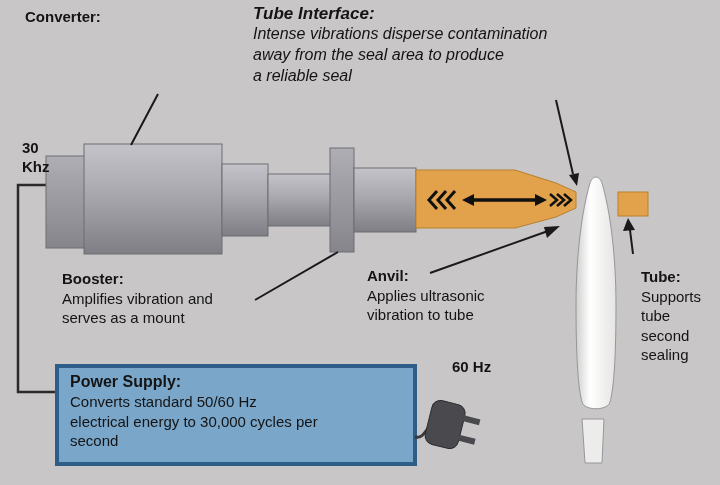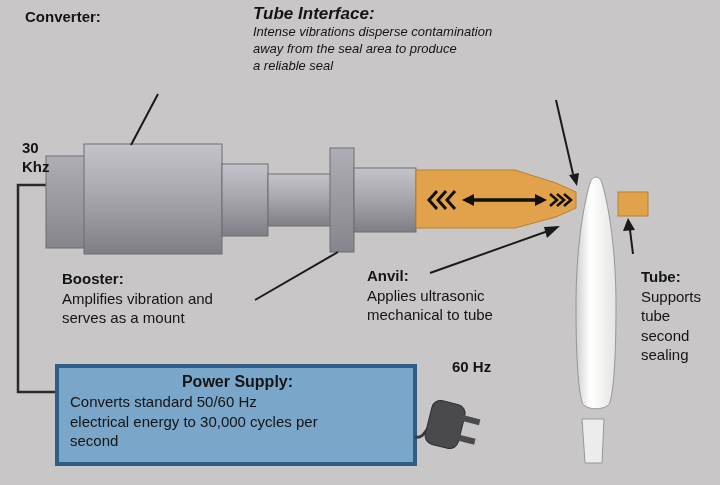--- a/index.html
+++ b/index.html
@@ -6,22 +6,22 @@
   .stage{
     position:relative;width:720px;height:485px;overflow:hidden;
     background:#c9c6c7;
     font-family:"Liberation Sans",sans-serif;color:#141414;
   }
   .art{position:absolute;left:0;top:0;}
   .lbl{position:absolute;}
   .lbl .title{font-weight:bold;font-size:15px;line-height:1.25;}
   .lbl .body{font-size:15px;line-height:1.3;white-space:pre-line;}
   .ti .title{font-style:italic;font-size:17px;}
-  .ti .body{font-style:italic;font-size:13px;width:430px;}
-  .power-text .title{font-size:16px;text-align:center;}
+  .ti .body{font-style:italic;font-size:16px;width:430px;}
+  .power-text .title{font-size:16px;}
   .small-note{font-size:15px;font-weight:bold;white-space:pre-line;line-height:1.25;}
 </style>
 </head>
 <body>
 
 <div class="stage">
 
   <svg class="art" width="720" height="485" viewBox="0 0 720 485">
     <defs>
       <linearGradient id="gmetal" x1="0" y1="0" x2="0" y2="1">
@@ -116,21 +116,21 @@
 
   <div class="lbl" style="left:62px;top:270px;">
     <div class="title">Booster:</div>
     <div class="body">Amplifies vibration and
 serves as a mount</div>
   </div>
 
   <div class="lbl" style="left:367px;top:267px;">
     <div class="title">Anvil:</div>
     <div class="body">Applies ultrasonic
-mechanical to tube</div>
+vibration to tube</div>
   </div>
 
   <div class="lbl" style="left:641px;top:268px;">
     <div class="title">Tube:</div>
     <div class="body">Supports
 tube
 second
 sealing</div>
   </div>
 

